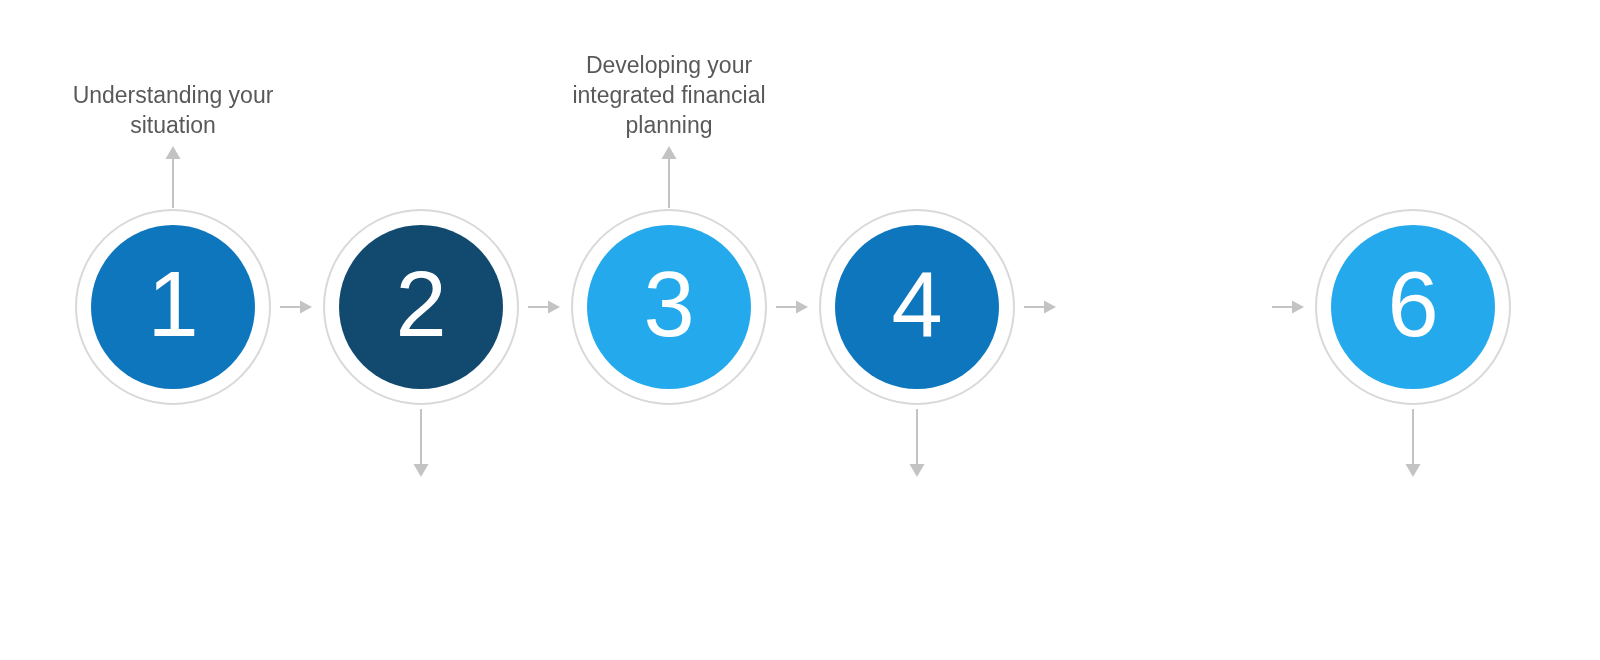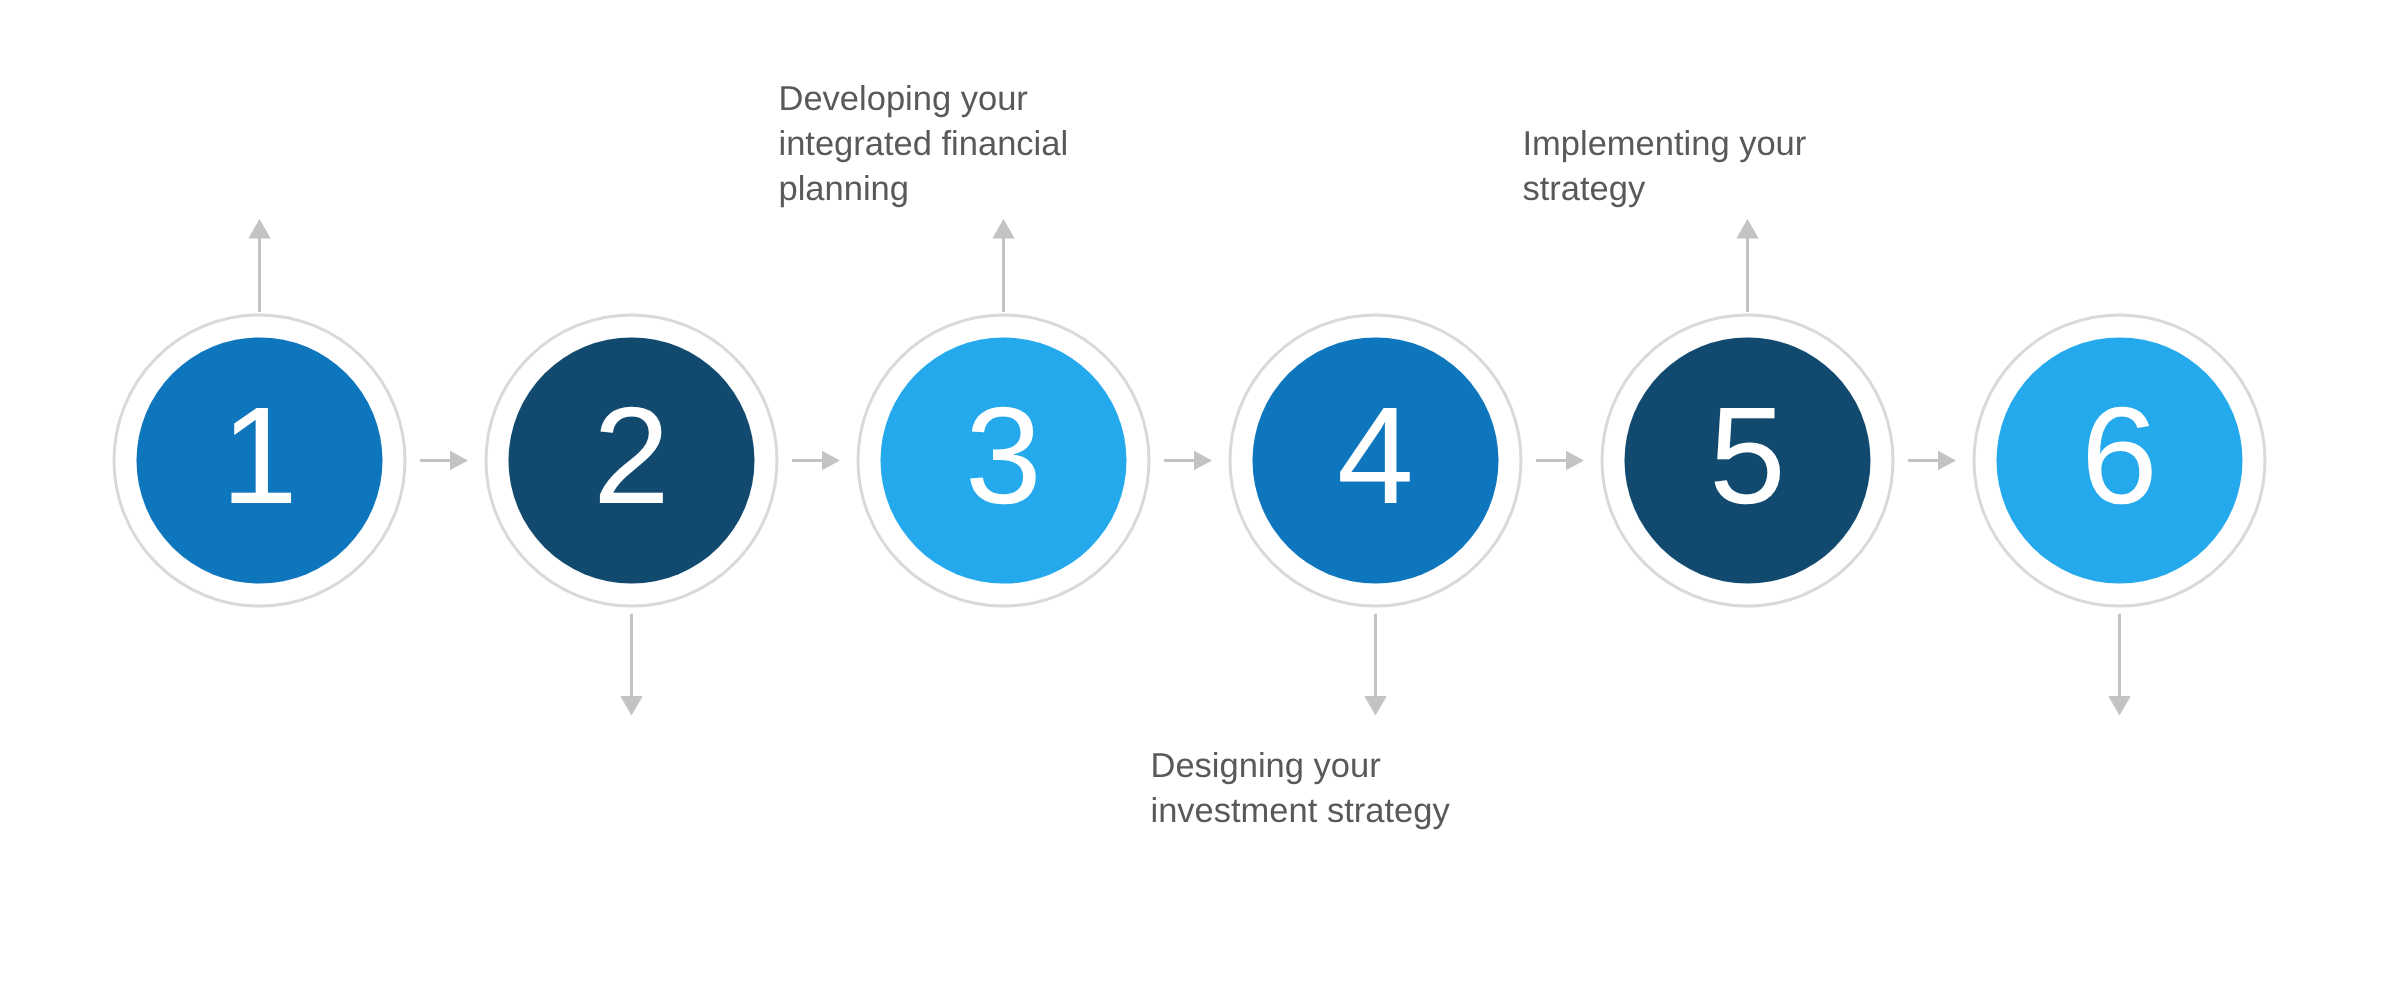--- a/index.html
+++ b/index.html
@@ -55,20 +55,21 @@
     font-size: 92px;
     font-weight: 400;
     line-height: 1;
     padding-bottom: 6px;
   }
 
   .label {
     position: absolute;
     left: 0;
     width: 300px;
+    text-align: center;
     color: #595959;
     font-size: 23px;
     line-height: 30px;
     white-space: pre-line;
   }
   .label-above .label { bottom: 520px; }
   .label-below .label { top: 495px; }
 
   .v-arrow {
     position: absolute;
@@ -88,20 +89,22 @@
   .h3 { left: 776px; }
   .h4 { left: 1024px; }
   .h5 { left: 1272px; }
 </style>
 </head>
 <body>
 
 <div class="canvas">
 
   <div class="step s1 label-above">
+    <div class="label">Understanding your
+situation</div>
     <svg class="v-arrow up" width="18" height="62" viewBox="0 0 18 62">
       <line x1="9" y1="62" x2="9" y2="11" stroke="#c3c3c3" stroke-width="2"></line>
       <polygon points="9,0 1.5,13 16.5,13" fill="#c3c3c3"></polygon>
     </svg>
     <div class="ring">
       <div class="circle" style="background: rgb(13, 118, 189);">
         <span class="num">1</span>
       </div>
     </div>
   </div>
@@ -127,46 +130,31 @@
       <polygon points="9,0 1.5,13 16.5,13" fill="#c3c3c3"></polygon>
     </svg>
     <div class="ring">
       <div class="circle" style="background: rgb(36, 169, 237);">
         <span class="num">3</span>
       </div>
     </div>
   </div>
 
   <div class="step s4 label-below">
-    <div class="label">Designing your
-investment strategy</div>
     <svg class="v-arrow down" width="18" height="68" viewBox="0 0 18 68">
       <line x1="9" y1="0" x2="9" y2="57" stroke="#c3c3c3" stroke-width="2"></line>
       <polygon points="9,68 1.5,55 16.5,55" fill="#c3c3c3"></polygon>
     </svg>
     <div class="ring">
       <div class="circle" style="background: rgb(13, 118, 189);">
         <span class="num">4</span>
       </div>
     </div>
   </div>
 
-  <div class="step s5 label-above">
-    <div class="label">Implementing your
-strategy</div>
-    <svg class="v-arrow up" width="18" height="62" viewBox="0 0 18 62">
-      <line x1="9" y1="62" x2="9" y2="11" stroke="#c3c3c3" stroke-width="2"></line>
-      <polygon points="9,0 1.5,13 16.5,13" fill="#c3c3c3"></polygon>
-    </svg>
-    <div class="ring">
-      <div class="circle" style="background: rgb(17, 74, 110);">
-        <span class="num">5</span>
-      </div>
-    </div>
-  </div>
 
   <div class="step s6 label-below">
     <svg class="v-arrow down" width="18" height="68" viewBox="0 0 18 68">
       <line x1="9" y1="0" x2="9" y2="57" stroke="#c3c3c3" stroke-width="2"></line>
       <polygon points="9,68 1.5,55 16.5,55" fill="#c3c3c3"></polygon>
     </svg>
     <div class="ring">
       <div class="circle" style="background: rgb(36, 169, 237);">
         <span class="num">6</span>
       </div>

